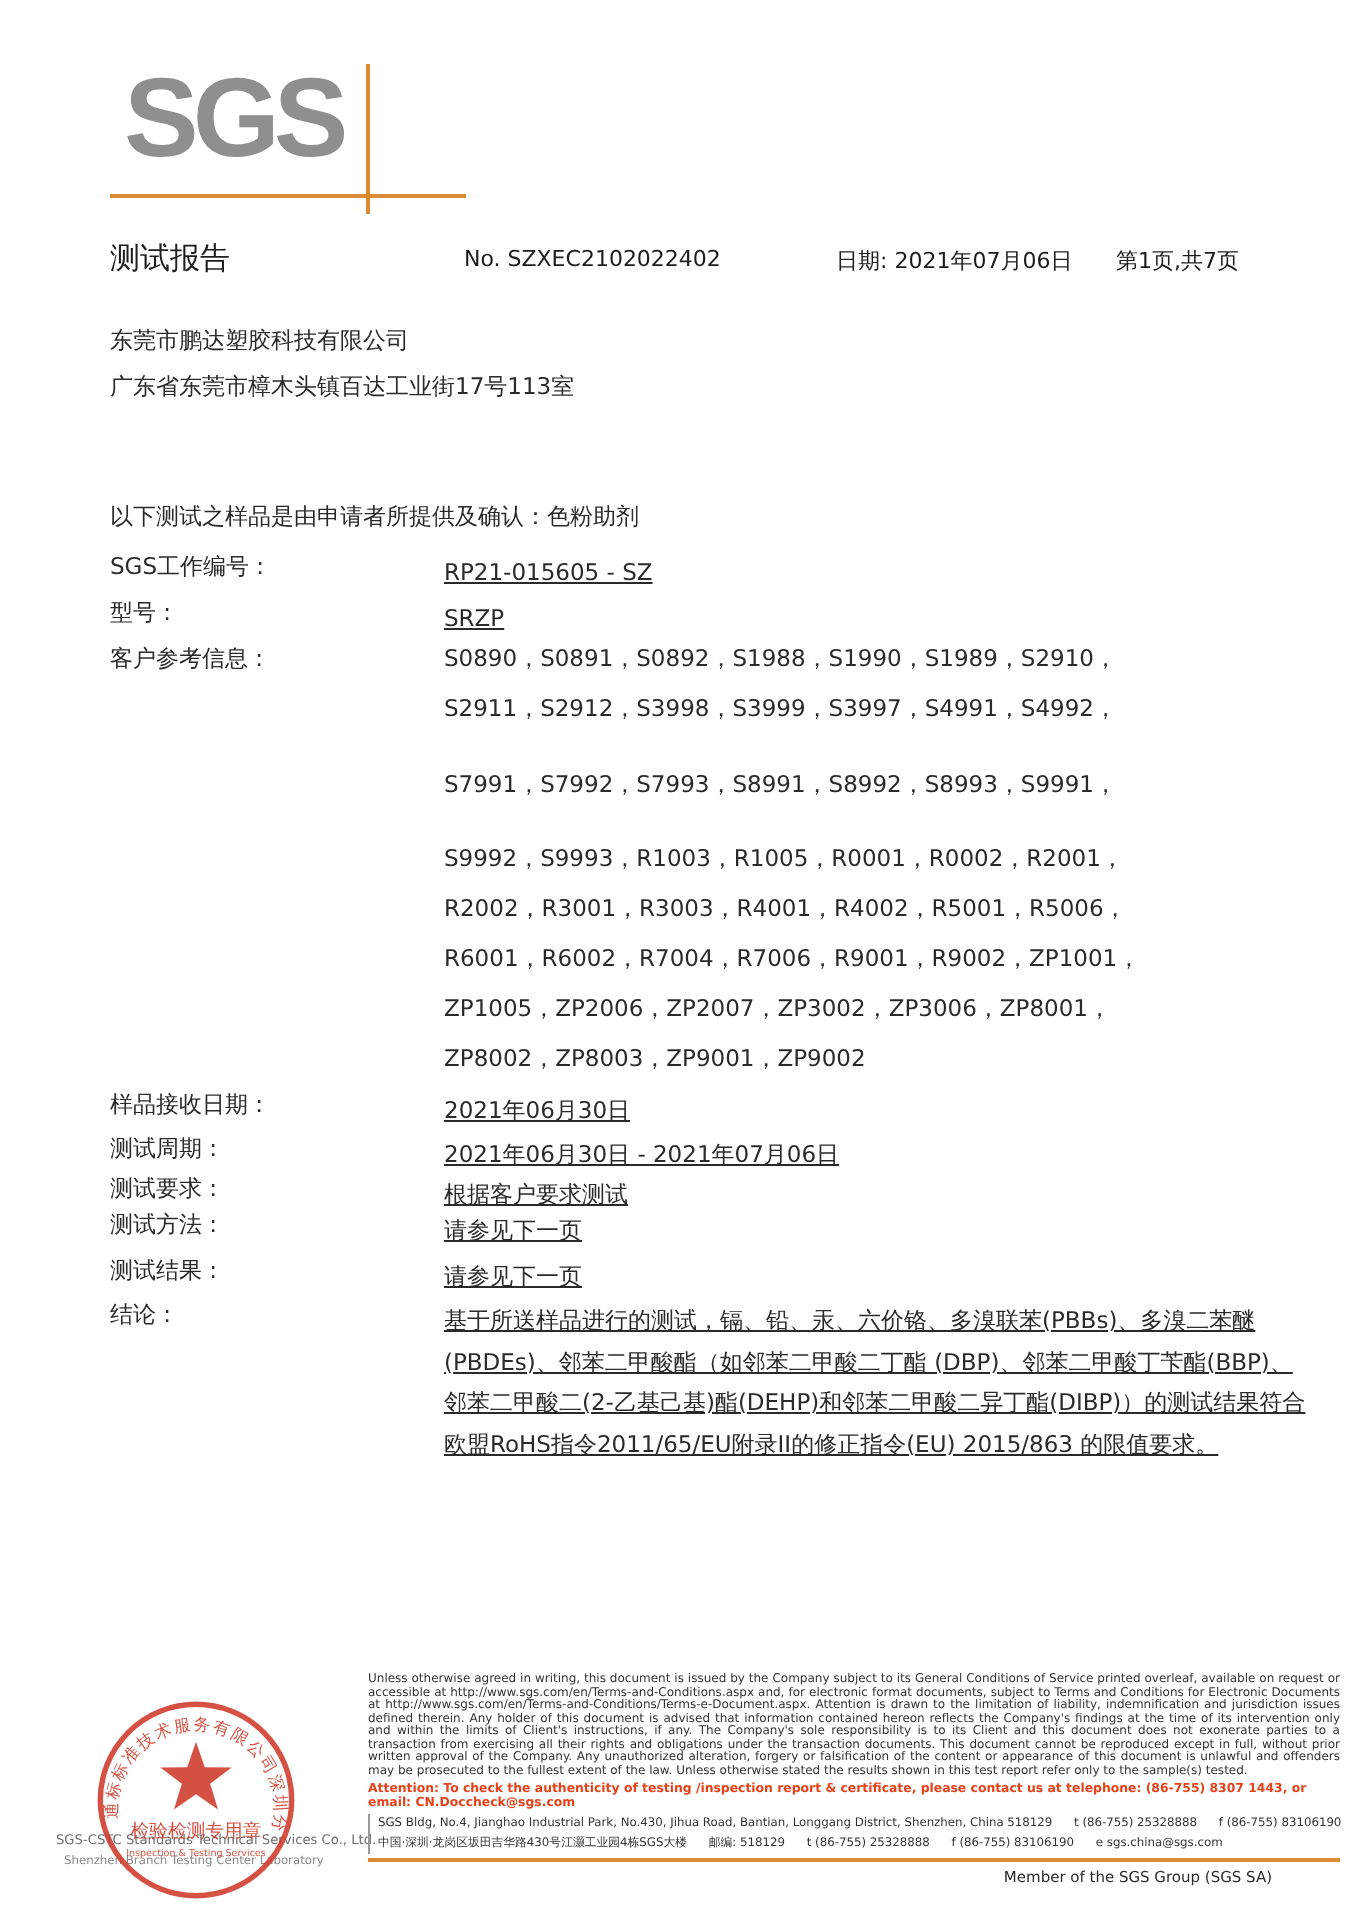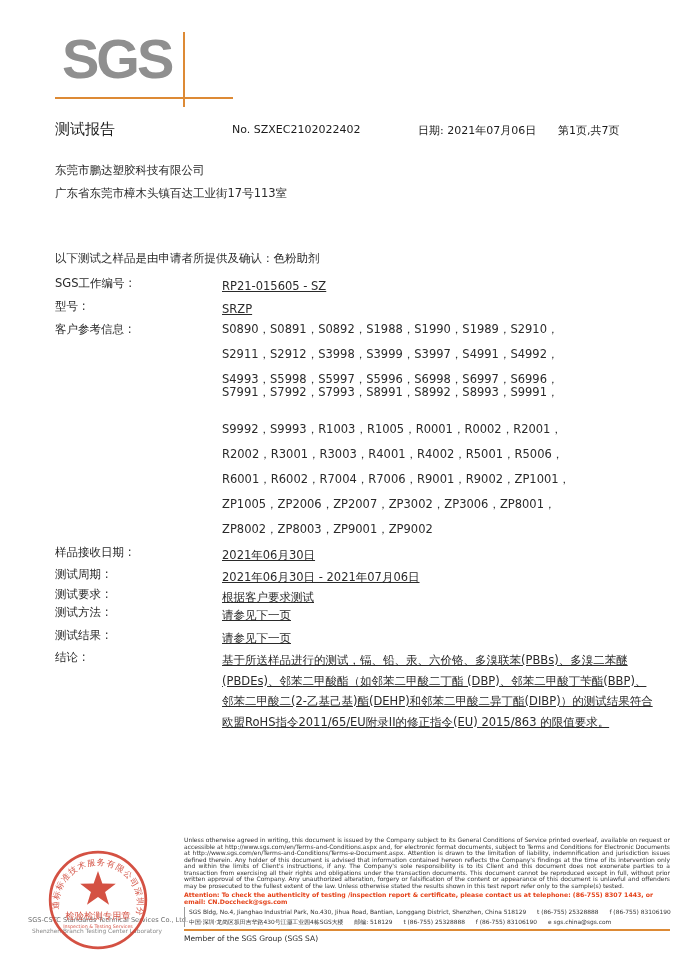--- a/index.html
+++ b/index.html
@@ -30,21 +30,21 @@
   .ref-line{position:absolute;left:222px;font-size:11.5px;color:#2a2a2a;}
 
   
   .footer-right{position:absolute;left:184px;top:837px;width:486px;}
   .disclaimer{font-size:6px;line-height:6.5px;text-align:justify;color:#333;}
   .attention{margin-top:2px;font-size:6.2px;line-height:7px;font-weight:bold;color:#e4431a;}
   .addr-block{margin-top:2px;border-left:1px solid #9a9a9a;padding-left:4px;}
   .addr-row{font-size:5.9px;line-height:10px;color:#333;white-space:nowrap;}
   .addr-row span{margin-right:9px;}
   .footer-orange-line{margin-top:2px;border-top:2px solid #dd8a35;}
-  .member-line{margin-top:3px;font-size:7.5px;color:#2a2a2a;padding-right:34px;}
+  .member-line{margin-top:3px;font-size:7.5px;color:#2a2a2a;text-align:right;padding-right:34px;}
 
   
   .lab-name-en{position:absolute;left:28px;top:916px;width:165px;font-size:6.6px;color:#6e6e6e;}
   .lab-name-branch{position:absolute;left:32px;top:928px;width:160px;font-size:5.9px;color:#8a8a8a;}
   .stamp{position:absolute;left:46px;top:848px;width:104px;height:104px;opacity:.88;}
 </style>
 </head>
 <body>
 
 <div class="page">
@@ -73,21 +73,20 @@
   <div class="frow" style="top:299px;">
     <span class="lbl">型号 :</span>
     <div class="val">SRZP</div>
   </div>
 
   <div class="frow" style="top:322px;">
     <span class="lbl">客户参考信息 :</span>
   </div>
   <div class="ref-line" style="top:322px;">S0890，S0891，S0892，S1988，S1990，S1989，S2910，</div>
   <div class="ref-line" style="top:347px;">S2911，S2912，S3998，S3999，S3997，S4991，S4992，</div>
-  <div class="ref-line" style="top:372px;">S4993，S5998，S5997，S5996，S6998，S6997，S6996，</div>
   <div class="ref-line" style="top:385px;">S7991，S7992，S7993，S8991，S8992，S8993，S9991，</div>
   <div class="ref-line" style="top:422px;">S9992，S9993，R1003，R1005，R0001，R0002，R2001，</div>
   <div class="ref-line" style="top:447px;">R2002，R3001，R3003，R4001，R4002，R5001，R5006，</div>
   <div class="ref-line" style="top:472px;">R6001，R6002，R7004，R7006，R9001，R9002，ZP1001，</div>
   <div class="ref-line" style="top:497px;">ZP1005，ZP2006，ZP2007，ZP3002，ZP3006，ZP8001，</div>
   <div class="ref-line" style="top:522px;">ZP8002，ZP8003，ZP9001，ZP9002</div>
 
   <div class="frow" style="top:545px;">
     <span class="lbl">样品接收日期 :</span>
     <div class="val">2021年06月30日</div>

